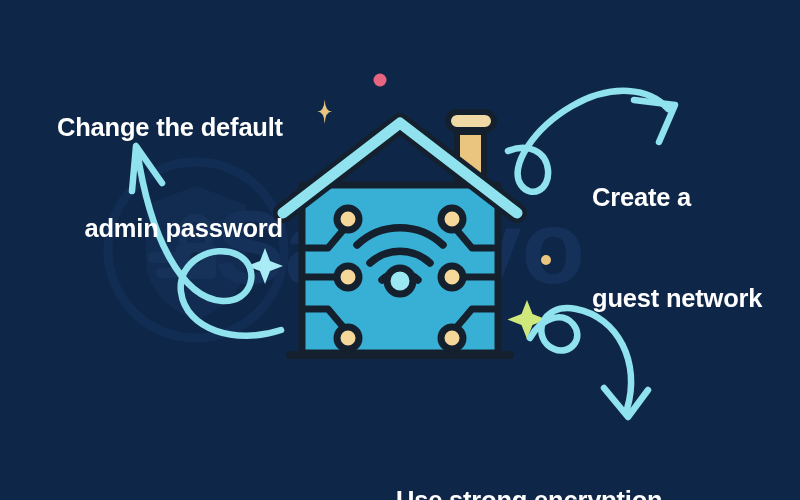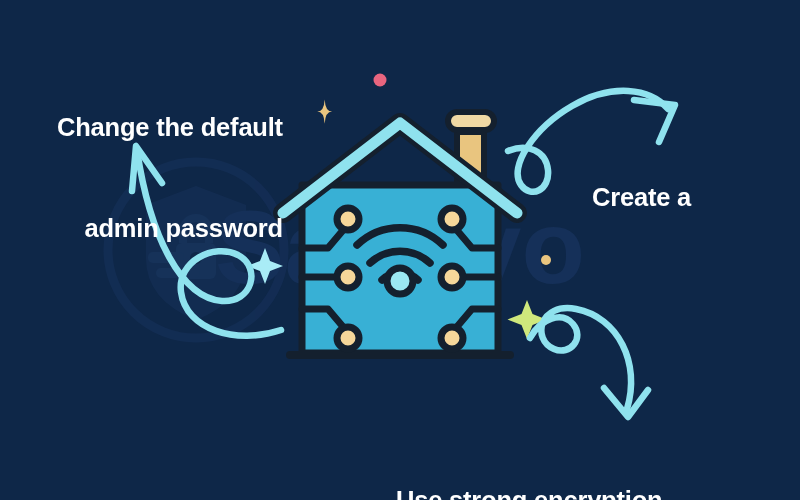--- a/index.html
+++ b/index.html
@@ -145,19 +145,20 @@
     </g>
   </svg>
 
   <div class="callout" id="callout-change-password">
     <span class="callout-line">Change the default</span>
     <span class="callout-line">admin password</span>
   </div>
 
   <div class="callout" id="callout-guest-network">
     <span class="callout-line">Create a</span>
+    <span class="callout-line">guest network</span>
   </div>
 
   <div class="callout" id="callout-encryption">
     <span class="callout-line">Use strong encryption</span>
   </div>
 
 </div>
 
 </body></html>

